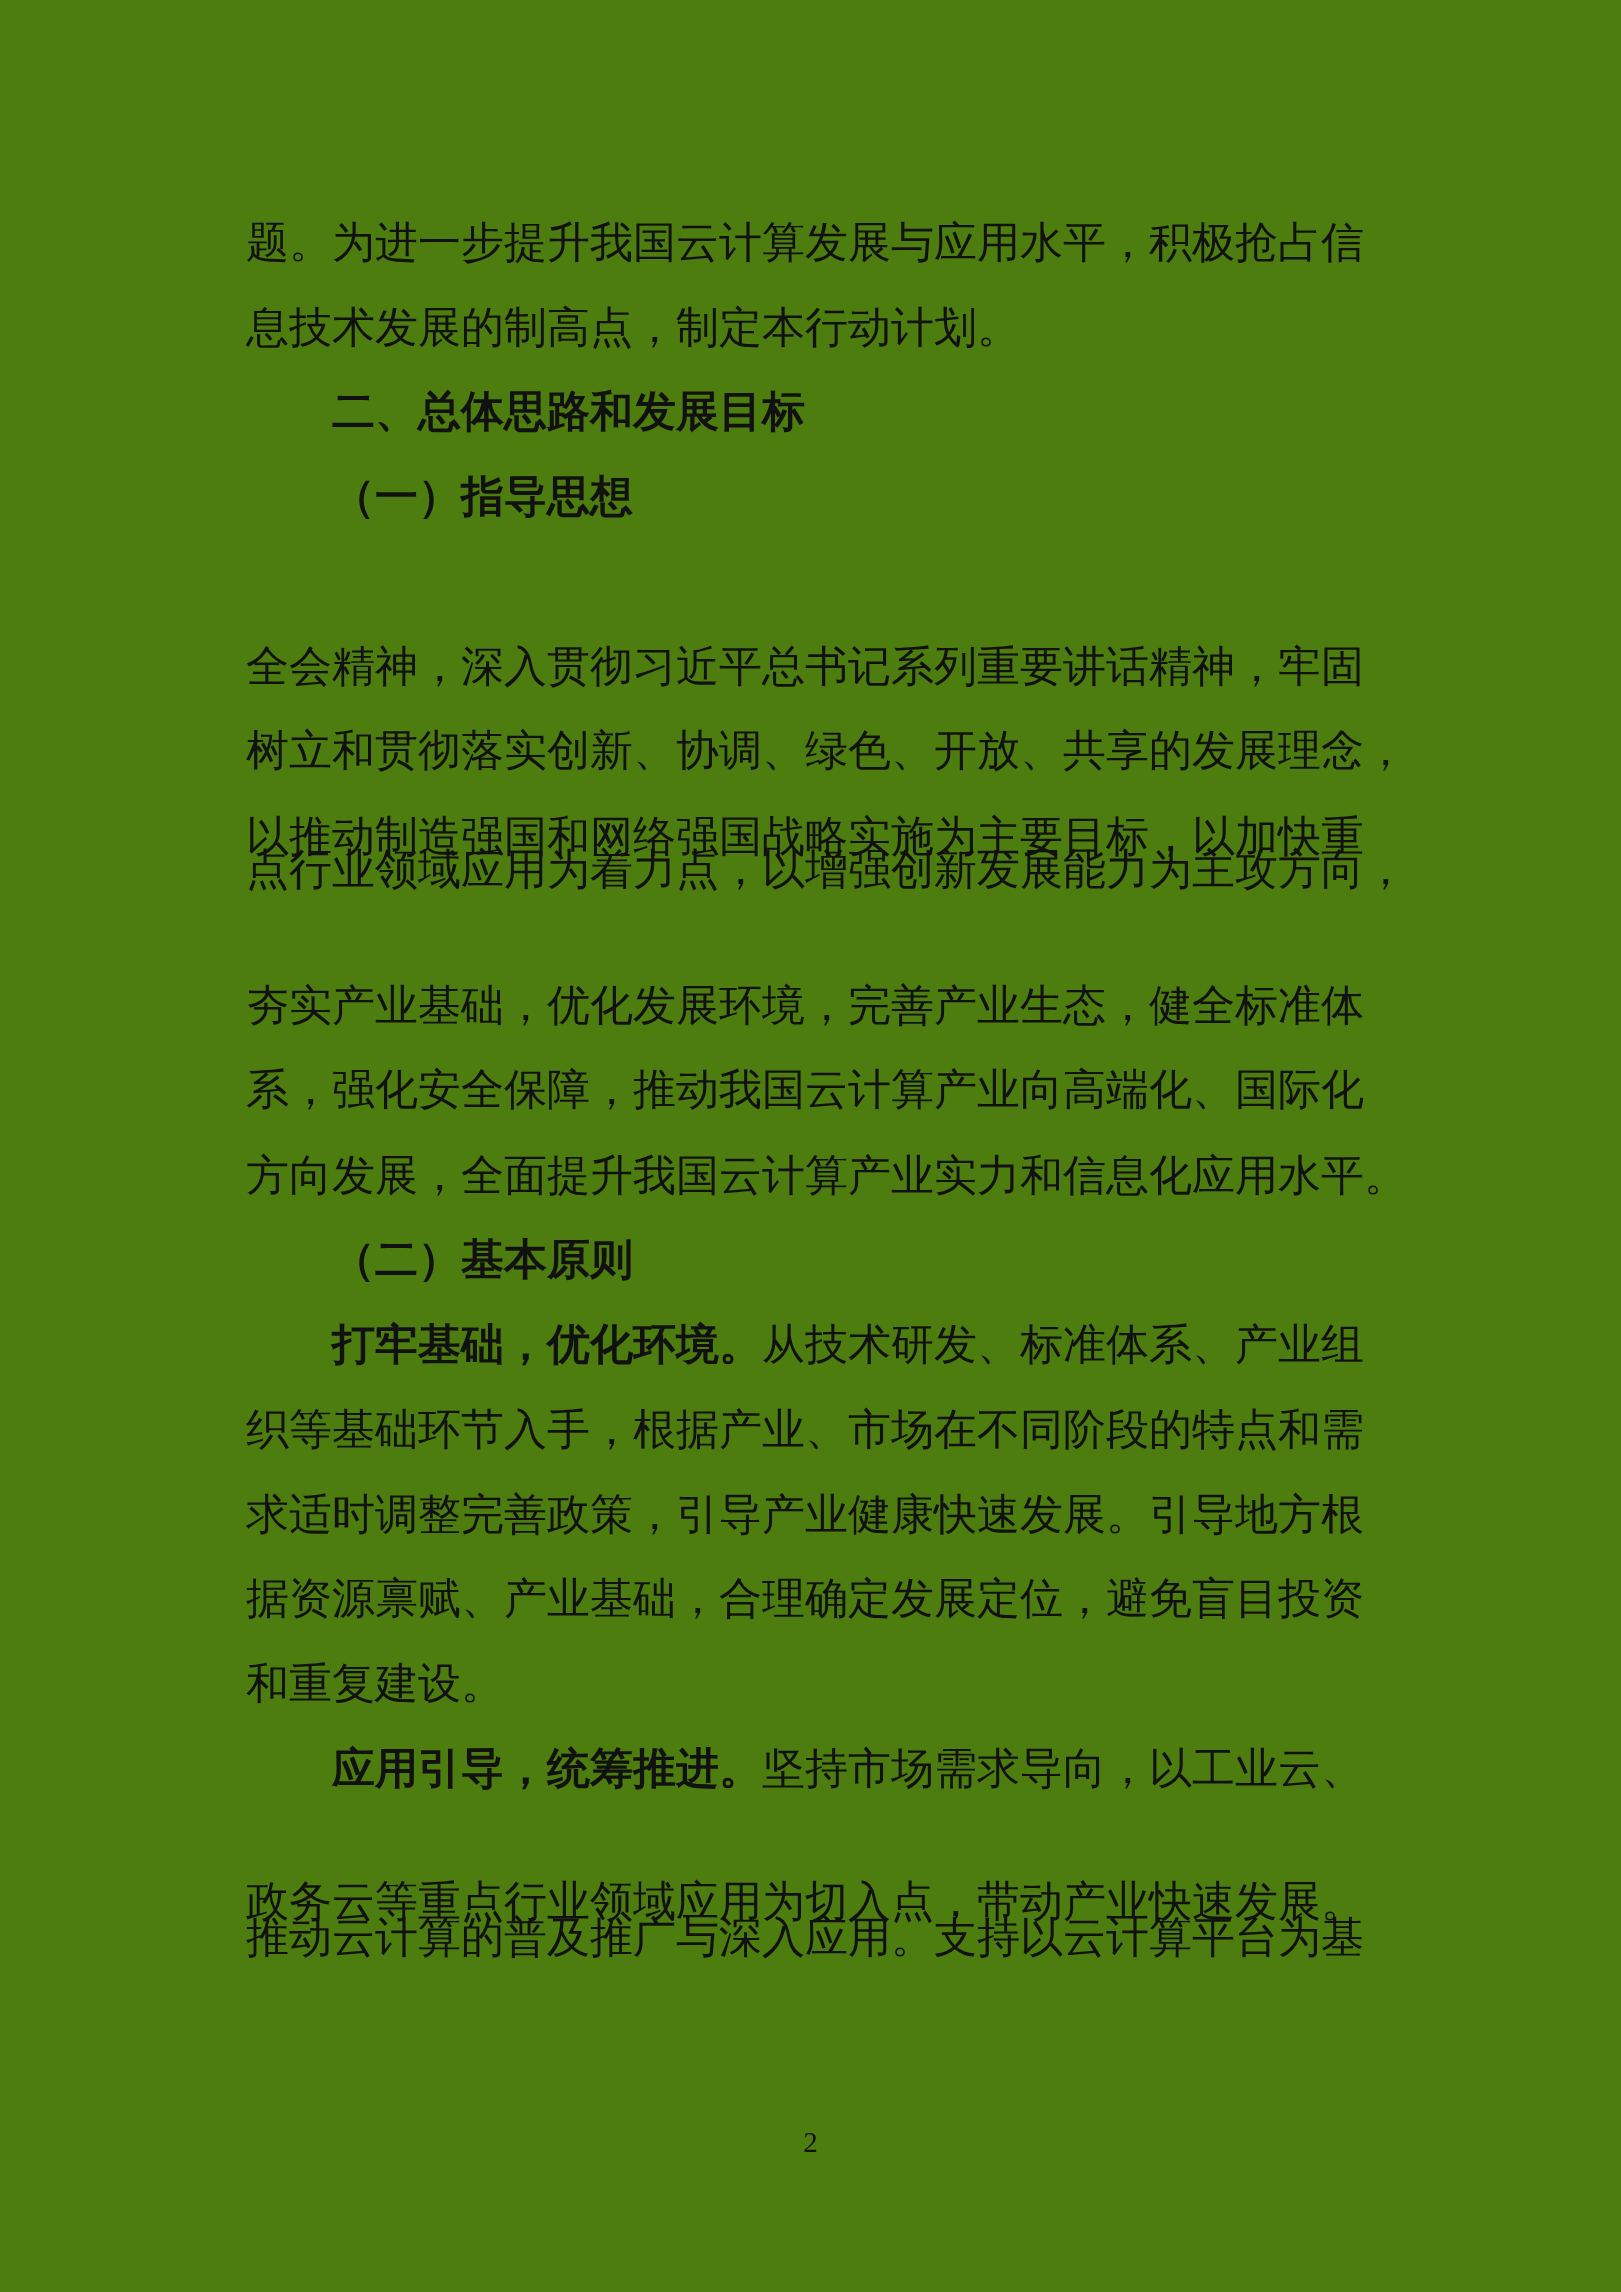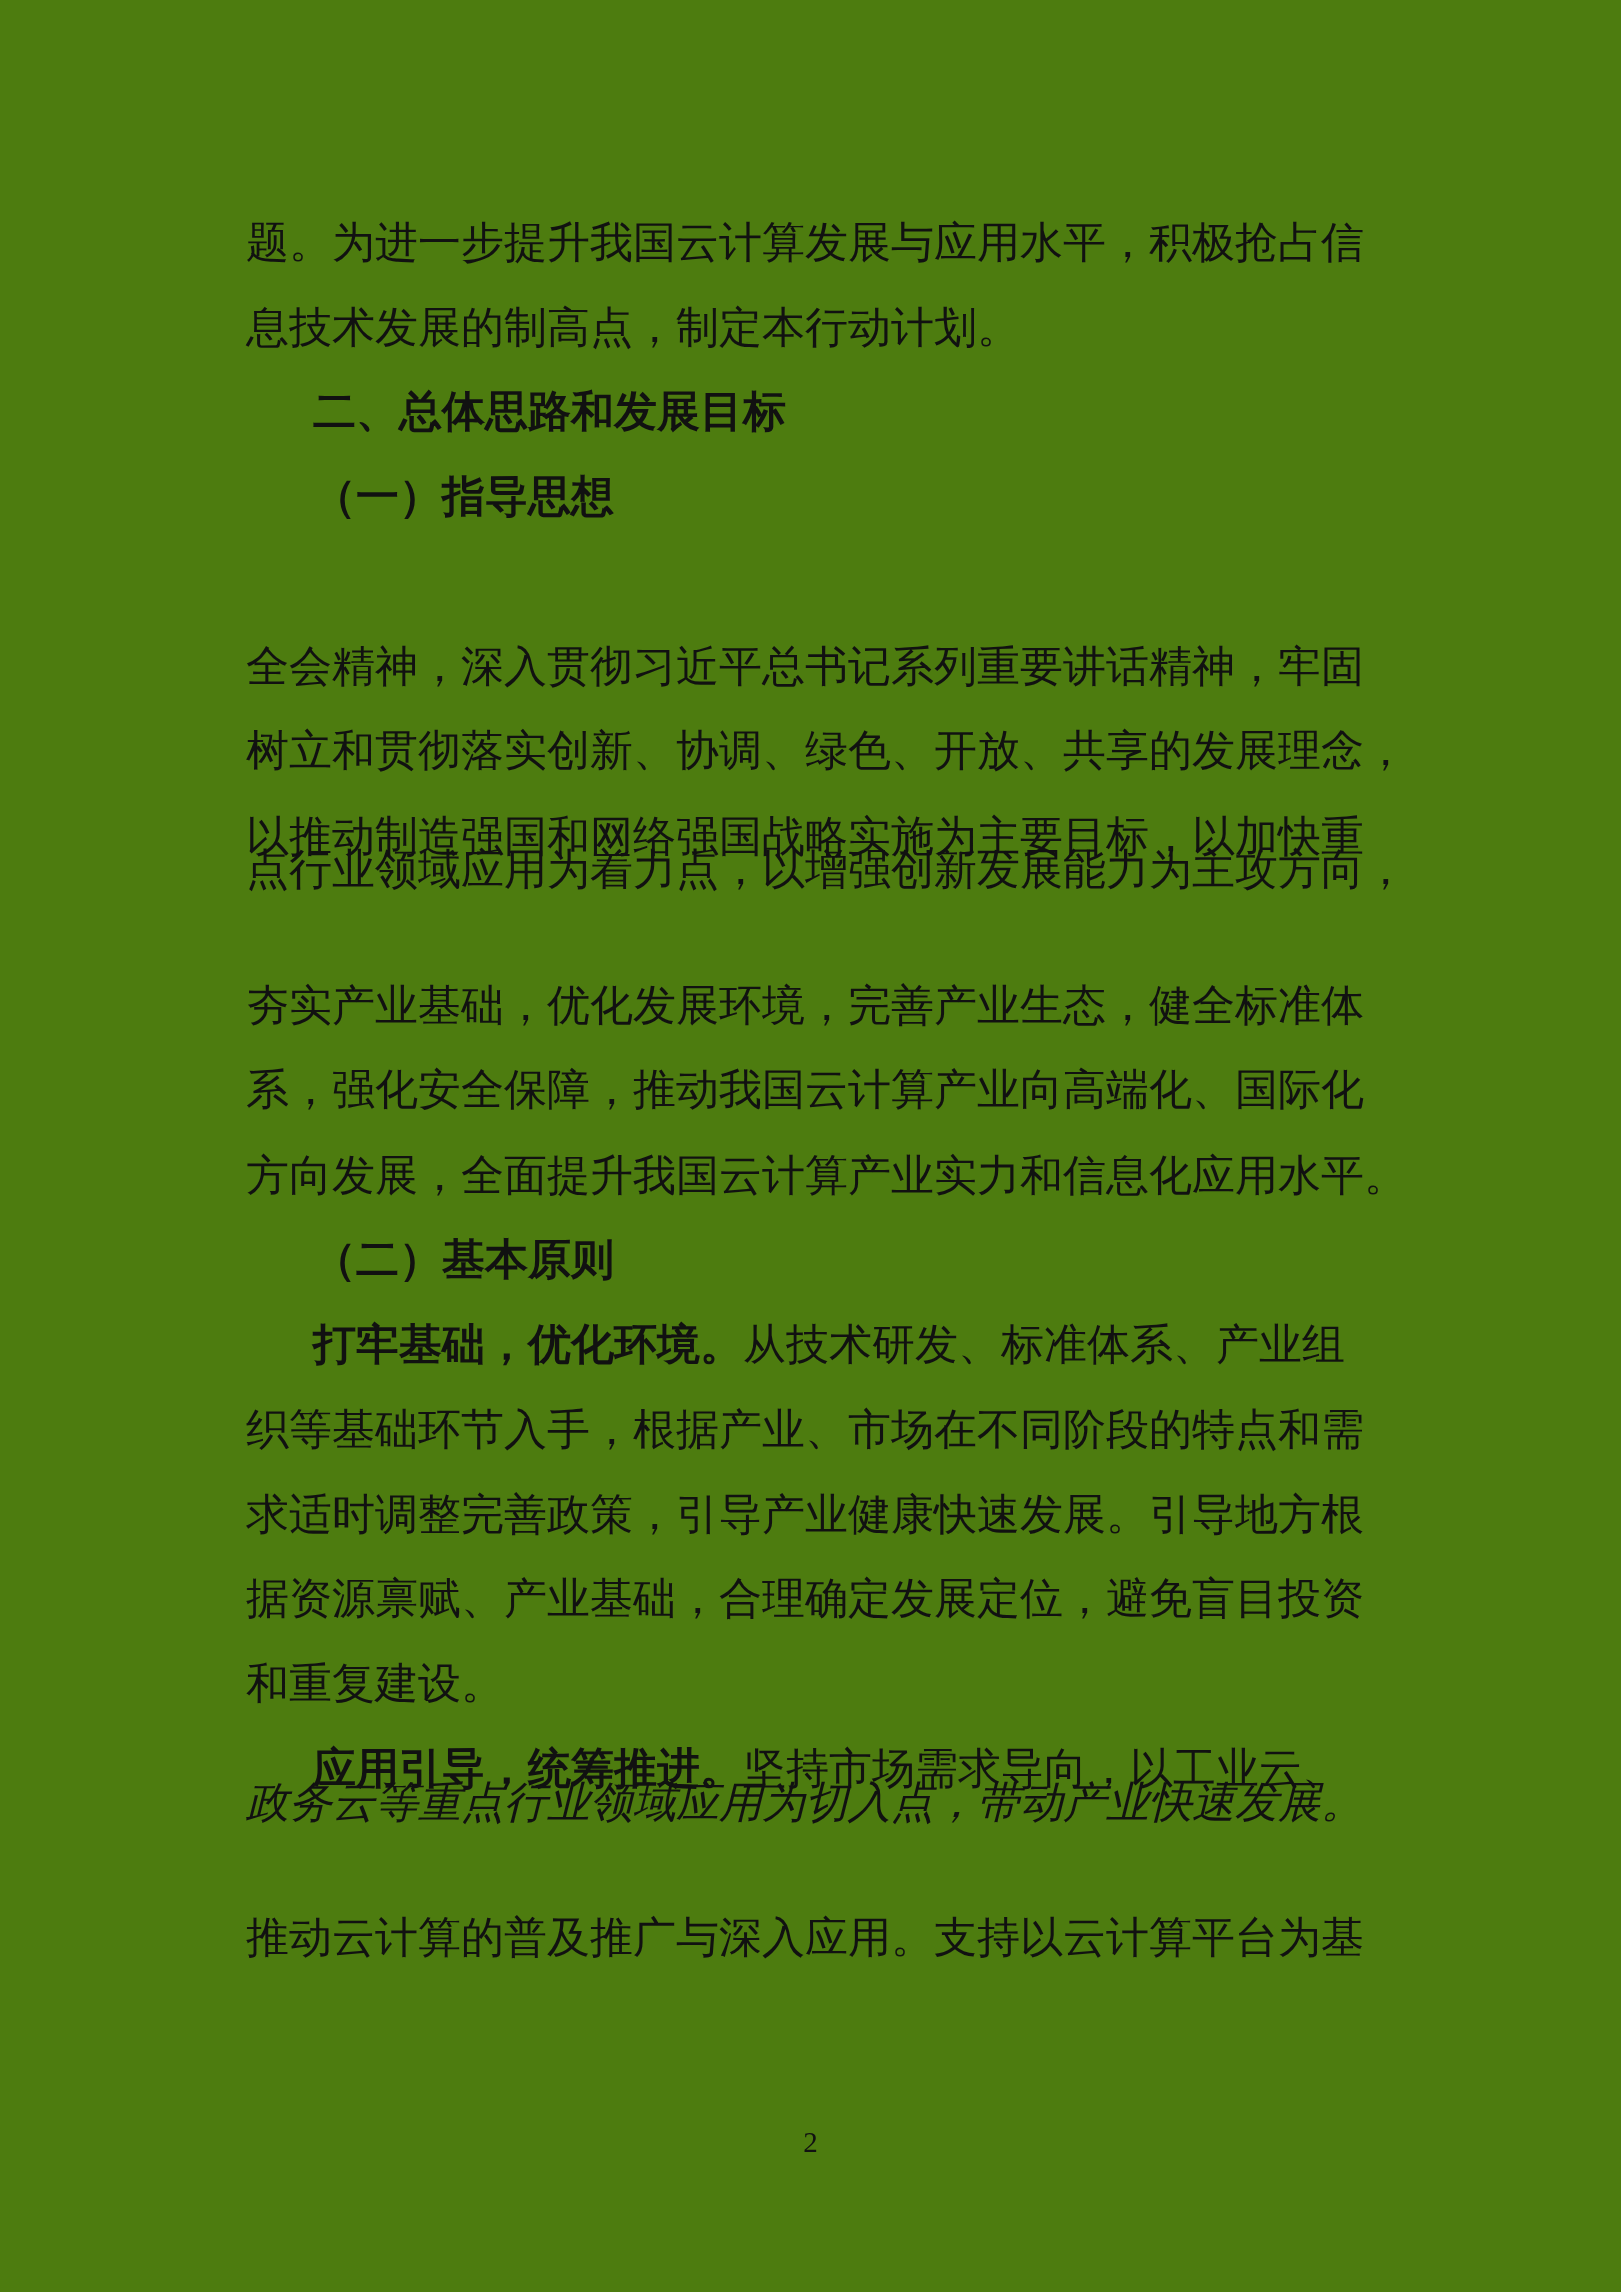--- a/index.html
+++ b/index.html
@@ -25,21 +25,21 @@
     position: absolute;
     left: 246px;
     height: 55px;
     font-size: 43px;
     line-height: 55px;
     white-space: nowrap;
     letter-spacing: 0px;
     font-weight: 400;
   }
   .line.indent {
-    left: 313px;
+    left: 332px;
   }
   
   .line.h1 {
     font-family: "Liberation Sans", sans-serif;
     font-weight: 700;
   }
   
   .line.h2 {
     font-weight: 700;
   }
@@ -74,18 +74,18 @@
       <div class="line body" style="top: 978px;">夯实产业基础，优化发展环境，完善产业生态，健全标准体</div>
       <div class="line body" style="top: 1148px;">方向发展，全面提升我国云计算产业实力和信息化应用水平。</div>
       <div class="line body" style="top: 1062px;">系，强化安全保障，推动我国云计算产业向高端化、国际化</div>
       <div class="line h2 indent" style="top: 1232px;">（二）基本原则</div>
       <div class="line body indent" style="top: 1317px;"><span class="seg-bold">打牢基础，优化环境。</span><span class="seg-regular">从技术研发、标准体系、产业组</span></div>
       <div class="line body" style="top: 1402px;">织等基础环节入手，根据产业、市场在不同阶段的特点和需</div>
       <div class="line body" style="top: 1487px;">求适时调整完善政策，引导产业健康快速发展。引导地方根</div>
       <div class="line body" style="top: 1571px; text-align: center;">据资源禀赋、产业基础，合理确定发展定位，避免盲目投资</div>
       <div class="line body" style="top: 1656px;">和重复建设。</div>
       <div class="line body indent" style="top: 1741px;"><span class="seg-bold">应用引导，统筹推进。</span><span class="seg-regular">坚持市场需求导向，以工业云、</span></div>
-      <div class="line body" style="top: 1775px; font-style: italic;">政务云等重点行业领域应用为切入点，带动产业快速发展。</div>
+      <div class="line body" style="top: 1874px;">政务云等重点行业领域应用为切入点，带动产业快速发展。</div>
       <div class="line body" style="top: 1910px;">推动云计算的普及推广与深入应用。支持以云计算平台为基</div>
     </div>
   <div class="page-number">2</div>
 </div>
 
 
 </body></html>

